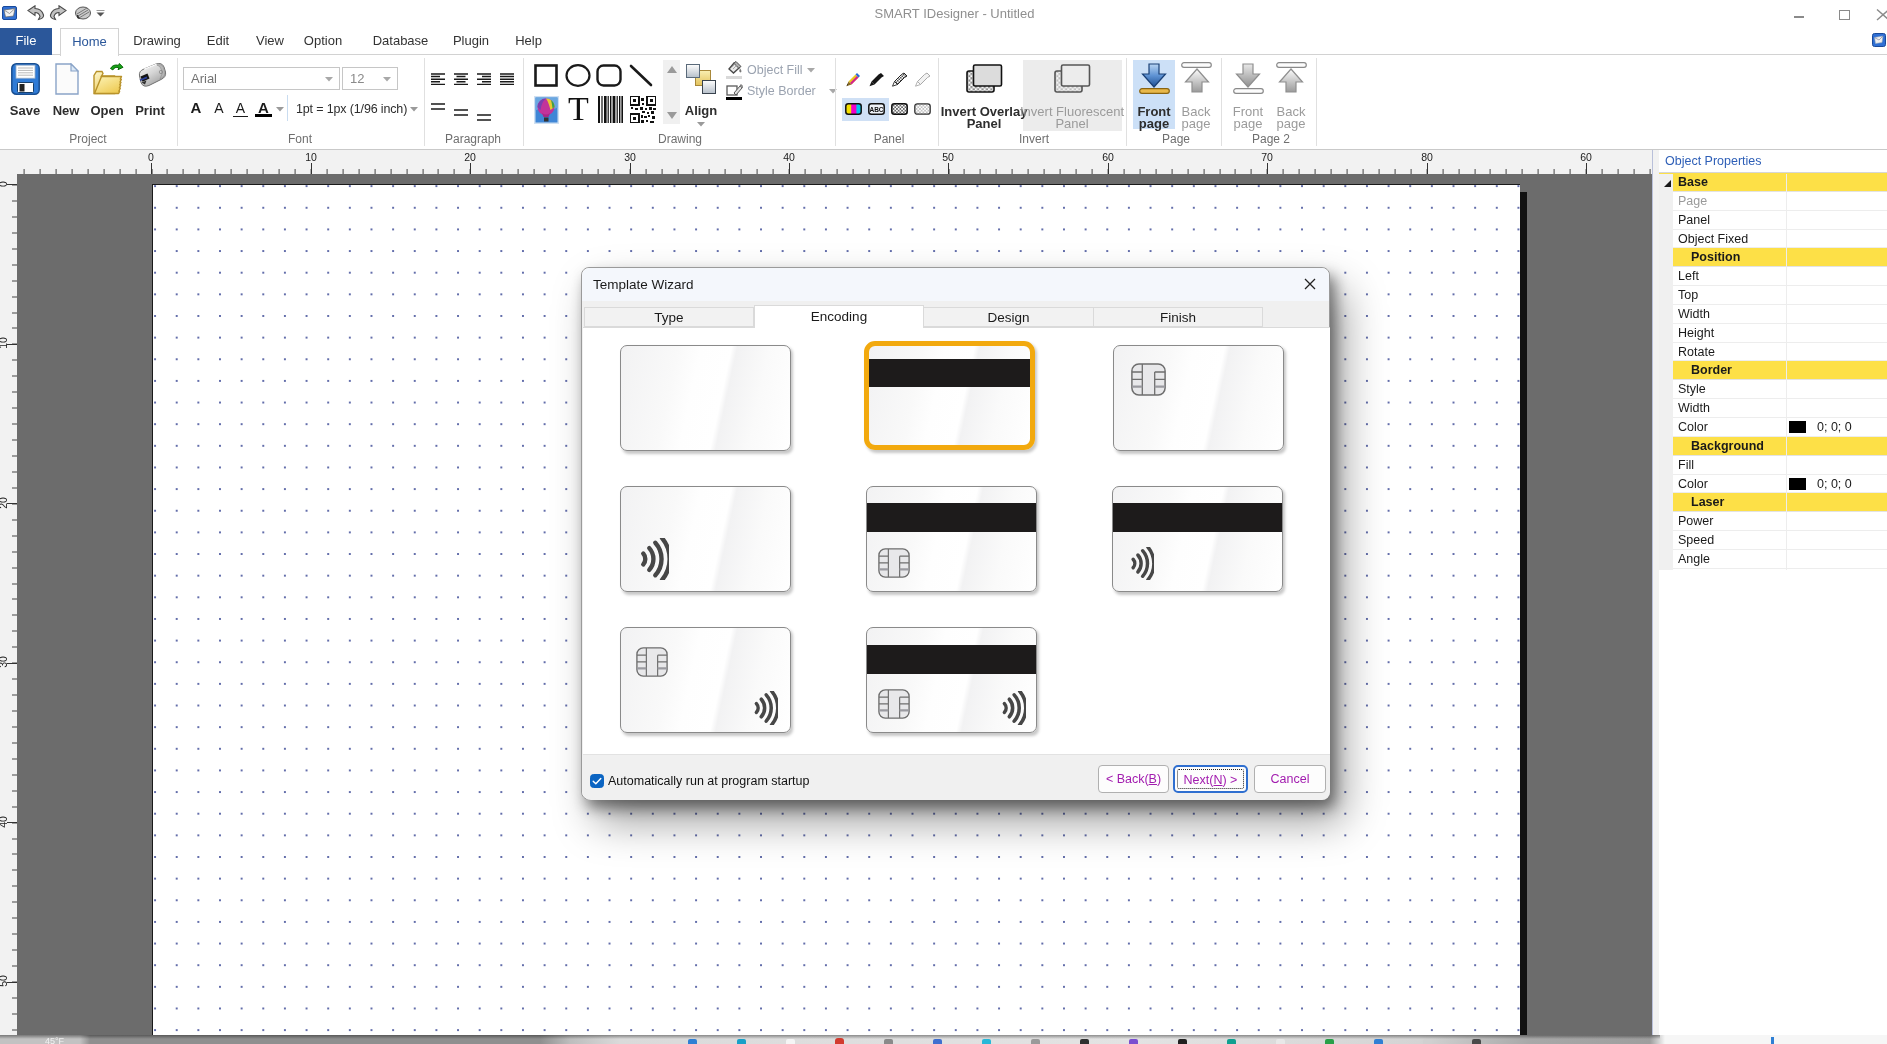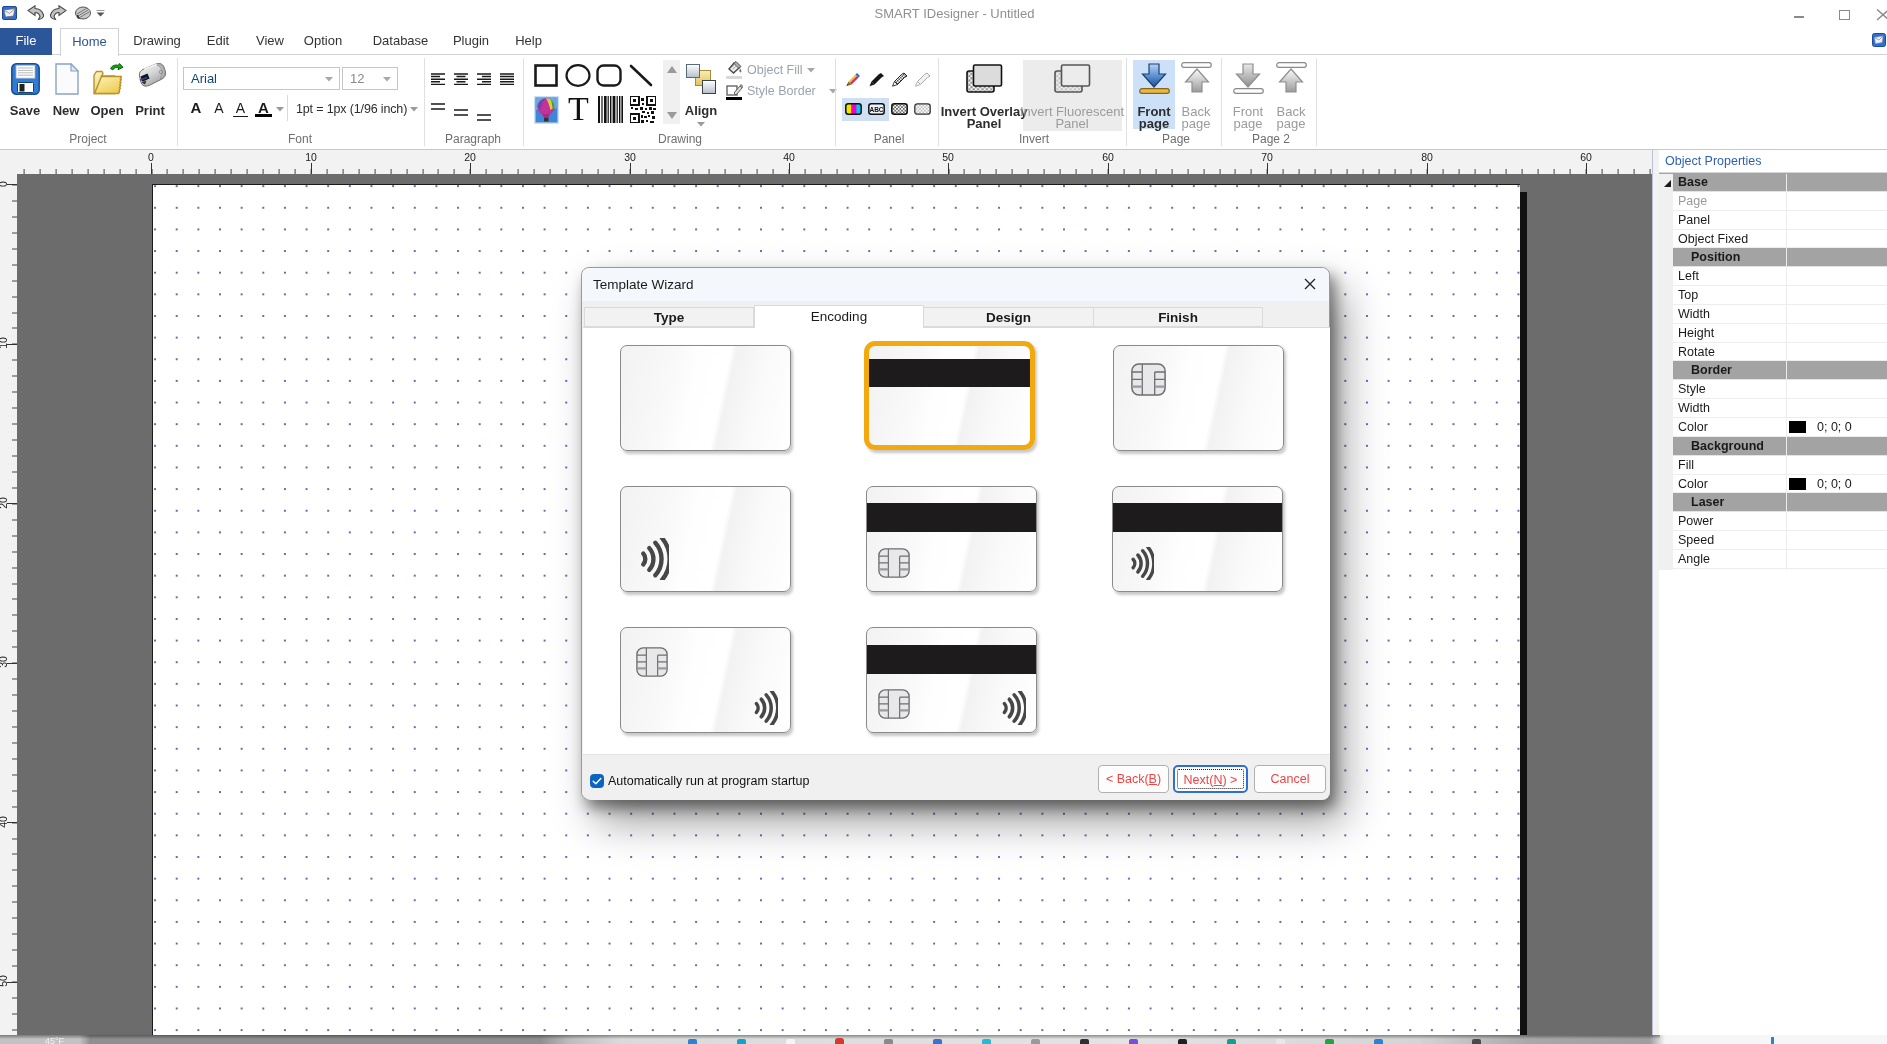--- a/index.html
+++ b/index.html
@@ -29,46 +29,46 @@
           background-image: radial-gradient(circle, #414e98 0px, #414e98 0.62px, rgba(65,78,152,0) 1.05px);
           background-size: 21.65px 21.65px; background-position: 12.9px -9.7px; }
   #pageshadow { position:absolute; left:1520px; top:192px; width:6.5px; height:843px; background:#111; }
   #splitter { position:absolute; left:1652px; top:150px; width:7px; height:885px; background:#f2f2f2; border-left:1px solid #b9c0da; }
   .tickM { position:absolute; background:#333; }
   .rnum { position:absolute; font-size:10.5px; color:#222; }
   
   #panel { position:absolute; left:1659px; top:150px; width:228px; height:885px; background:#fff; }
   #paneltitle { height:23px; border-bottom:1px solid #d6d6d6; font-size:12.5px; color:#2e5fb7; line-height:22px; padding-left:6px; }
   .pr { height:18.857px; border-bottom:1px solid #ededed; font-size:12.5px; line-height:18px; color:#1a1a1a; position:relative; padding-left:19px; }
-  .prcat { background:#a3a3a3; font-weight:bold; border-bottom:1px solid #e3e3e3; }
+  .prcat { background:#fde047; font-weight:bold; border-bottom:1px solid #e3e3e3; }
   .prind { padding-left:32px; }
   .prgray { color:#9a9a9a; }
   #pgridline { position:absolute; left:127px; top:24px; width:1px; height:396px; background:#ededed; }
   .sw { position:absolute; left:130px; top:3.5px; width:17px; height:12px; background:#000; }
   .swt { position:absolute; left:158px; top:0; font-size:12.5px; color:#1a1a1a; }
   
   #dlg { position:absolute; left:581px; top:267px; width:749px; height:533px; background:#fff;
          border:1px solid #9a9a9a; border-radius:8px;
          box-shadow: 5px 8px 14px rgba(0,0,0,.45), 14px 22px 42px rgba(0,0,0,.38); }
   #dlgtitle { position:absolute; left:0; top:0; right:0; height:33px; background:#f4f7fc; border-radius:8px 8px 0 0;padding-left:48px; }
   #dlgtitle span { position:absolute; left:11px; top:9px; font-size:13.5px; color:#1a1a1a; }
   #dlgx { position:absolute; right:10px; top:7px; width:18px; height:18px; }
   #dlgbody { position:absolute; left:0; top:33px; right:0; bottom:0; background:#f0f0f0; border-radius:0 0 8px 8px; }
   .dtab { position:absolute; top:39px; height:20px; background:#f2f2f2; border:1px solid #dadada; border-left:none;
-          font-size:13.5px; color:#1a1a1a; text-align:center; line-height:19px;font-weight:bold; }
+          font-size:13.5px; color:#1a1a1a; text-align:center; line-height:19px; }
   #dtabsel { position:absolute; top:37px; height:23px; background:#fff; border:1px solid #dadada; border-bottom:none;
           font-size:13.5px; color:#1a1a1a; text-align:center; line-height:21px; z-index:3; }
   #dcontent { position:absolute; left:1px; top:59px; width:747px; height:427px; background:#fff; border-top:1px solid #dadada; }
   #dfooter { position:absolute; left:1px; top:486px; width:747px; height:46px; background:#f0f0f0; border-top:1px solid #e2e2e2; border-radius:0 0 8px 8px; }
   .card { position:absolute; width:171px; height:106px; border:1px solid #8a8a8a; border-radius:7px;
           background: linear-gradient(102deg, #f2f2f3 0%, #f9f9f9 30%, #fefefe 42%, #ffffff 58%, #f2f2f3 61%, #fafafa 78%, #ffffff 100%);
           box-shadow: 2px 2.5px 3px rgba(0,0,0,.22); overflow:hidden; }
   .stripe { position:absolute; left:0; right:0; top:16px; height:29px; background:#1d1b1b; }
   .dbtn { position:absolute; top:497px; height:28px; background:#fdfdfd; border:1px solid #b0b0b0; border-radius:4px;
-          font-size:12.5px; color:#ef4444; text-align:center; line-height:26px; }
+          font-size:12.5px; color:#a21caf; text-align:center; line-height:26px; }
   
   #taskbar { position:absolute; left:0; top:1035px; width:1887px; height:9px;
      background:linear-gradient(to right,#c2c2c2 0,#c2c2c2 80px,#8f8f8f 90px,#8f8f8f 540px,#bdbdbd 570px,#dadada 620px,#e3e3e3 1130px,#d4d4d4 1420px,#a8a8a8 1530px,#9e9e9e 1650px,#f6f6f6 1665px,#f6f6f6 100%); }
 </style>
 </head>
 <body>
 
 <div id="titlebar">
   <div id="qat">
     <svg class="abs" style="left:2px;top:6px;" width="15" height="14" viewBox="0 0 15 14">
@@ -168,21 +168,21 @@
     </svg>
     <div class="blab" style="left:25px;top:48px;">Save</div>
     <div class="blab" style="left:66px;top:48px;">New</div>
     <div class="blab" style="left:107px;top:48px;">Open</div>
     <div class="blab" style="left:150px;top:48px;">Print</div>
     <div class="glab" style="left:88px;">Project</div>
     <div class="gsep" style="left:177px;"></div>
   </div>
   <div id="rg-font">
     <div class="abs" style="left:183px;top:12px;width:157px;height:23px;border:1px solid #c6c6c6;background:#fff;">
-      <span style="position:absolute;left:7px;top:3px;font-size:13px;color:#0c4a6e;">Arial</span>
+      <span style="position:absolute;left:7px;top:3px;font-size:13px;color:#737373;">Arial</span>
       <svg class="abs" style="right:6px;top:9px;" width="8" height="5" viewBox="0 0 8 5">
           <path d="M0 0 L8 0 L4 4.5 Z" fill="#a8a8a8"></path>
         </svg>
     </div>
     <div class="abs" style="left:342px;top:12px;width:56px;height:23px;border:1px solid #c6c6c6;background:#fff;">
       <span style="position:absolute;left:7px;top:3px;font-size:13px;color:#8a8a8a;">12</span>
       <svg class="abs" style="right:6px;top:9px;" width="8" height="5" viewBox="0 0 8 5">
           <path d="M0 0 L8 0 L4 4.5 Z" fill="#a8a8a8"></path>
         </svg>
     </div>

